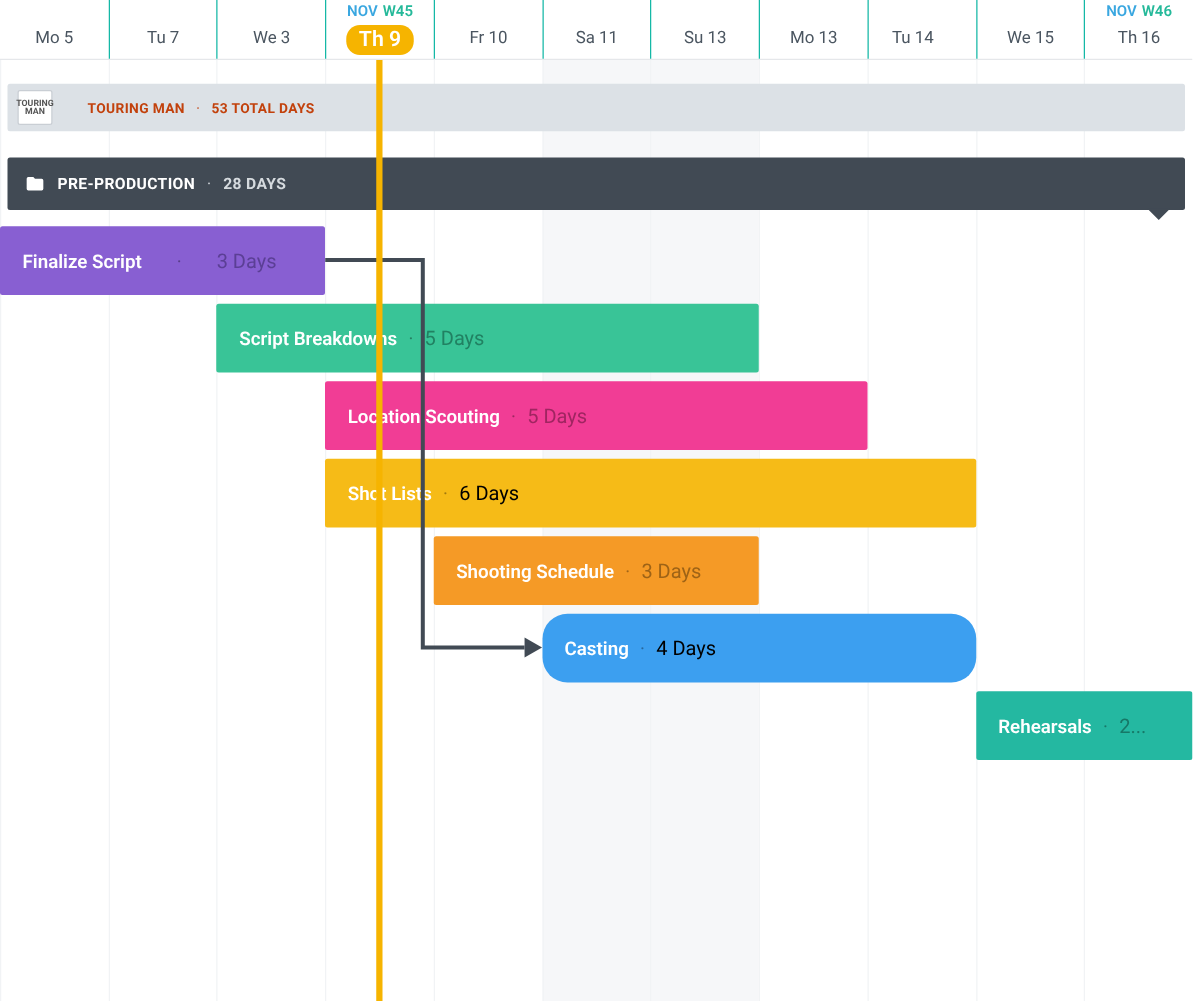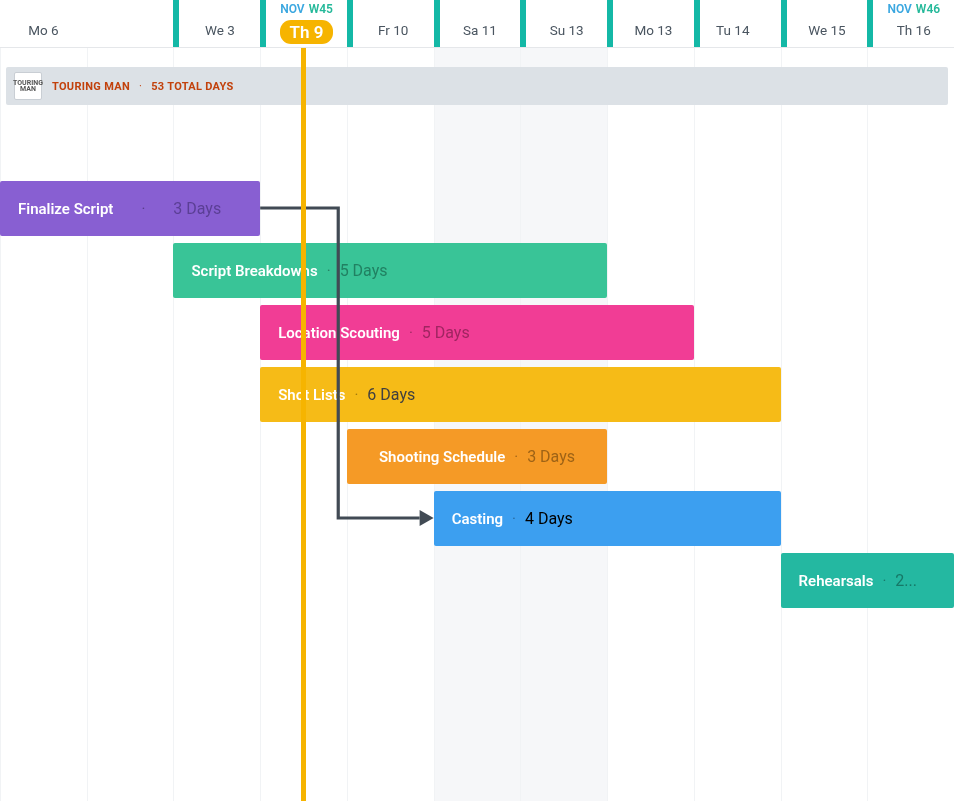--- a/index.html
+++ b/index.html
@@ -15,21 +15,21 @@
   
   .timeline-header {
     position: relative;
     height: 48px;
     border-bottom: 1px solid #e5e7ea;
   }
   .col {
     position: absolute;
     top: 0;
     bottom: 0;
-    border-left: 6px solid #14b8a6;
+    border-left: 1px solid #14b8a6;
   }
   .col:first-child { border-left: none; }
   .col-label {
     position: absolute;
     top: 22px;
     width: 100%;
     text-align: center;
     font-size: 13.5px;
     color: #4a5560;
     font-weight: 400;
@@ -83,21 +83,21 @@
   .project-row {
     position: absolute;
     left: 6px; right: 6px;
     top: 19px;
     height: 38px;
     background: #dce1e6;
     border-radius: 2px;
     display: flex;
     align-items: center;
     padding-left: 8px;
-    gap: 10px;
+    gap: 28px;
   }
   .proj-logo {
     width: 28px; height: 28px;
     background: #fff;
     border: 1px solid #c9ced4;
     display: flex;
     align-items: center;
     justify-content: center;
     font-size: 7px;
     font-weight: 700;
@@ -165,23 +165,23 @@
     white-space: nowrap;
     overflow: hidden;
   }
   .task .title { font-weight: 600; }
   .task .sep   { color: rgba(0,0,0,.35); font-weight: 400; }
   .task .meta  { font-weight: 400; font-size: 16px; }
 
   .c-purple  { background:#885fd2;gap:28px; } .c-purple  .meta{color:#5b3f95;}
   .c-green   { background:#39c497; } .c-green   .meta{color:#218162;}
   .c-pink    { background:#f13d95; } .c-pink    .meta{color:#a02561;}
-  .c-yellow  { background:#f6bb17; } .c-yellow  .meta{color:#404040;}
-  .c-orange  { background:#f59a26;justify-content:center; } .c-orange  .meta{color:#9e6316;}
-  .c-blue    { background:#3c9ff0; } .c-blue    .meta{color:#000000;}
+  .c-yellow  { background:#f6bb17; } .c-yellow  .meta{color:#000000;}
+  .c-orange  { background:#f59a26; } .c-orange  .meta{color:#9e6316;}
+  .c-blue    { background:#3c9ff0;border-radius:20px; } .c-blue    .meta{color:#000000;}
   .c-teal    { background:#24b8a1; } .c-teal    .meta{color:#167867;}
 
   
   .today-line {
     position: absolute;
     top: 0;
     bottom: 0;
     width: 5px;
     background: #f6b400;
     z-index: 5;
@@ -201,21 +201,24 @@
     stroke-width: 3.2;
     fill: none;
   }
   .dep-svg polygon { fill: #414a54; }
 </style>
 </head>
 <body>
 
 <div class="timeline-header" id="timeline-header">
     <div class="col" style="left: 0px; width: 86.7273px;">
-      <div class="col-label">Mo 6</div>
+      <div class="col-label">Mo 5</div>
+    </div>
+    <div class="col" style="left: 86.7273px; width: 86.7273px;">
+      <div class="col-label">Tu 7</div>
     </div>
     <div class="col" style="left: 173.455px; width: 86.7273px;">
       <div class="col-label">We 3</div>
     </div>
     <div class="col" style="left: 260.182px; width: 86.7273px;">
       <div class="week-tag"><span class="nov">Nov</span><span class="wk">W45</span></div>
       <div class="col-label"><span class="today-chip">Th 9</span></div>
     </div>
     <div class="col" style="left: 346.909px; width: 86.7273px;">
       <div class="col-label">Fr 10</div>
@@ -262,20 +265,32 @@
   <div class="project-row">
     <div class="proj-logo">TOURING
 MAN</div>
     <div class="proj-text">
       <span>TOURING MAN</span>
       <span class="dot">·</span>
       <span>53 TOTAL DAYS</span>
     </div>
   </div>
 
+  <div class="phase-row">
+    <span class="phase-icon">
+      <svg viewBox="0 0 24 24">
+          <path fill="#fff" d="M10 4l2 2h8a2 2 0 0 1 2 2v10a2 2 0 0 1-2 2H4a2 2 0 0 1-2-2V6a2 2 0 0 1 2-2h6z"></path>
+        </svg>
+    </span>
+    <div class="phase-text">
+      <span>PRE-PRODUCTION</span>
+      <span class="dot">·</span>
+      <span class="days">28 DAYS</span>
+    </div>
+  </div>
 
 <div class="today-line" style="left: 301.045px;"></div>
     <div class="task c-purple" style="left: 0px; width: 260.182px; top: 133px;">
       <span class="title">Finalize Script</span>
       <span class="sep">·</span>
       <span class="meta">3 Days</span>
     </div>
     <div class="task c-green" style="left: 173.455px; width: 433.636px; top: 195px;">
       <span class="title">Script Breakdowns</span>
       <span class="sep">·</span>

